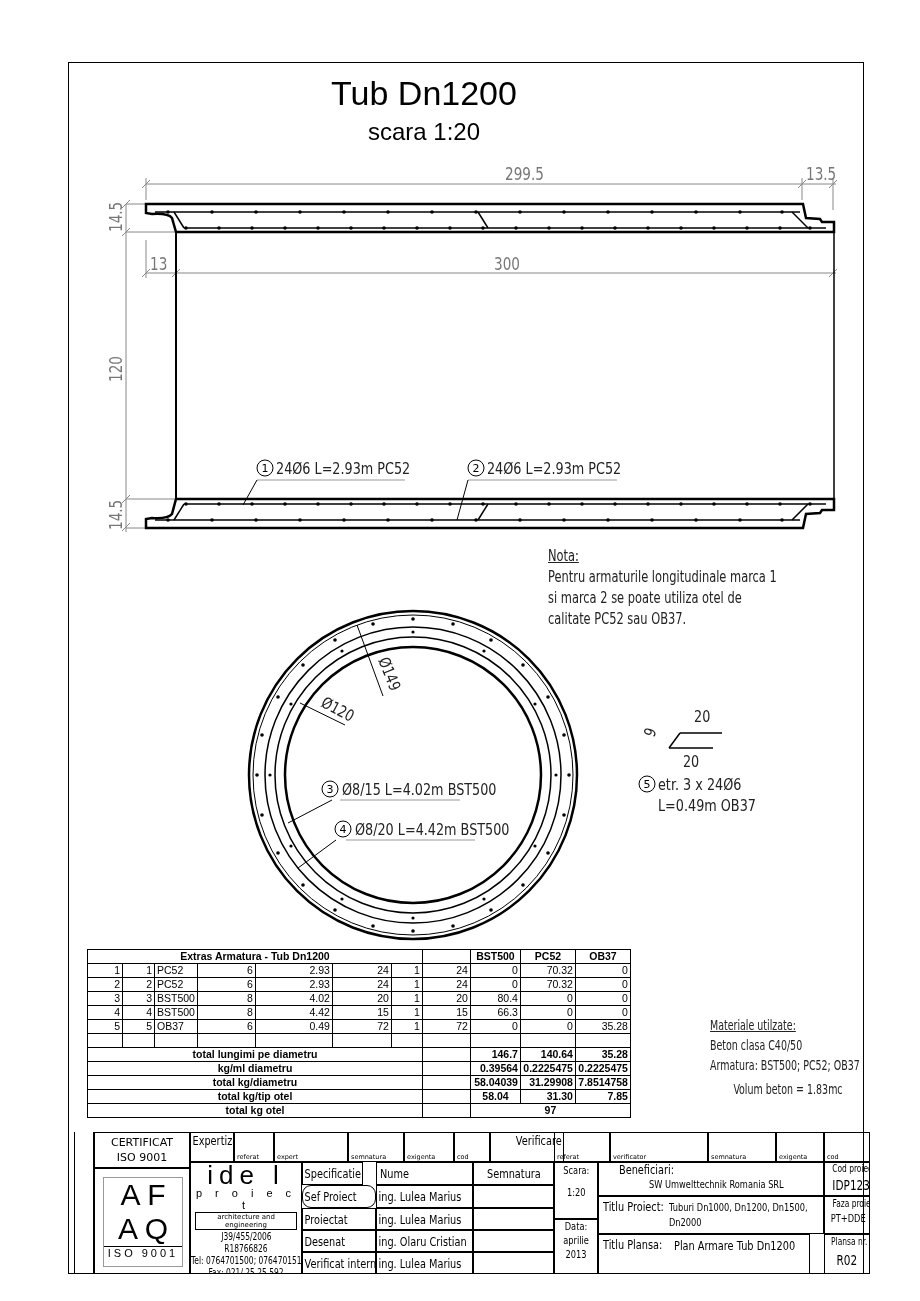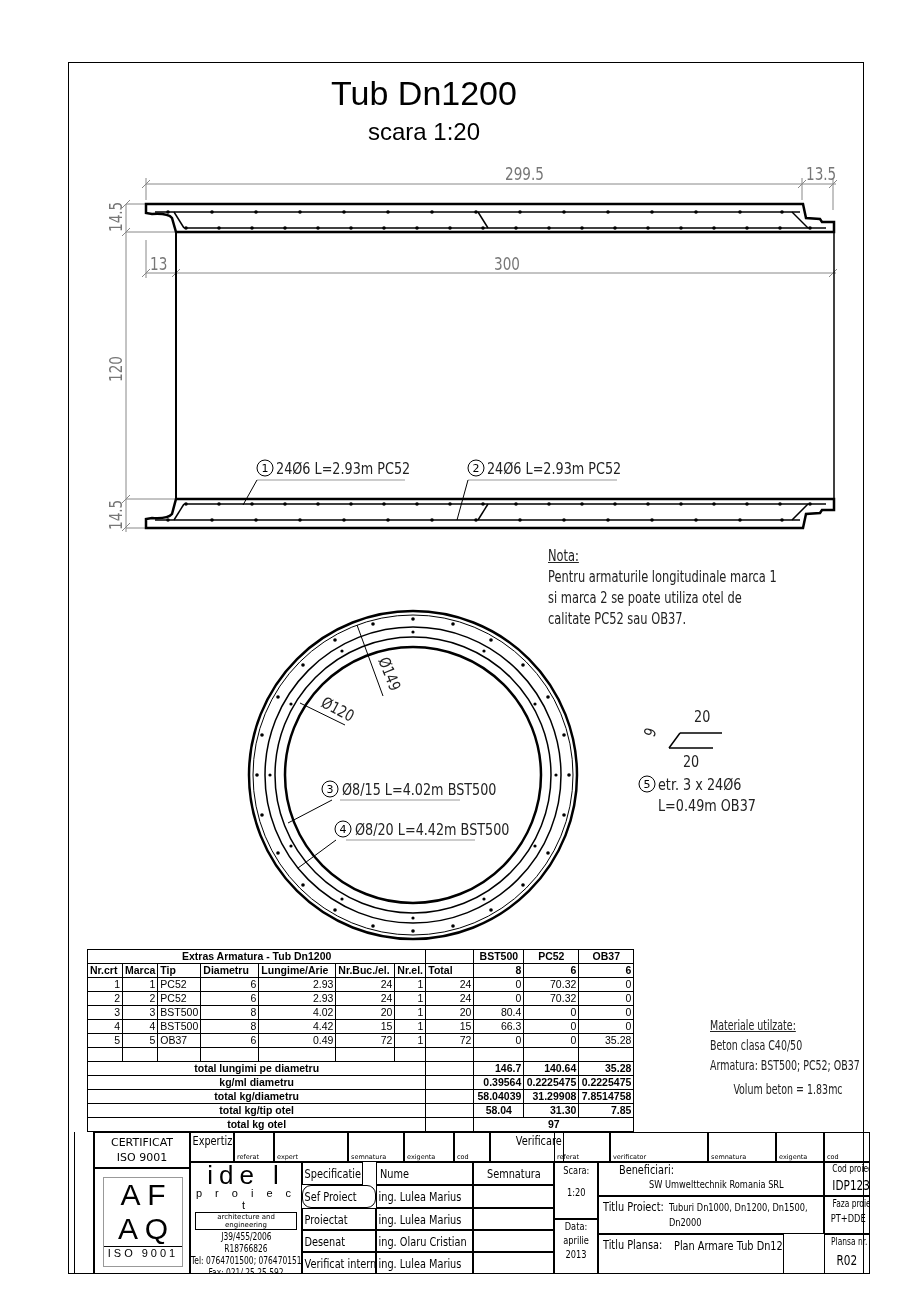--- a/index.html
+++ b/index.html
@@ -295,33 +295,20 @@
   </colgroup>
   <tbody>
       <tr>
     <td colspan="7" class="c">Extras Armatura - Tub Dn1200</td>
     <td></td>
     <td class="c">BST500</td>
     <td class="c">PC52</td>
     <td class="c">OB37</td>
   </tr>
   <tr>
-    <td class="b">Nr.crt</td>
-    <td class="b">Marca</td>
-    <td class="b">Tip</td>
-    <td class="b">Diametru</td>
-    <td class="b">Lungime/Arie</td>
-    <td class="b">Nr.Buc./el.</td>
-    <td class="b">Nr.el.</td>
-    <td class="b">Total</td>
-    <td class="r b">8</td>
-    <td class="r b">6</td>
-    <td class="r b">6</td>
-  </tr>
-  <tr>
     <td class="r">1</td>
         <td class="r">1</td>
         <td>PC52</td>
         <td class="r">6</td>
         <td class="r">2.93</td>
         <td class="r">24</td>
         <td class="r">1</td>
         <td class="r">24</td>
         <td class="r">0</td>
         <td class="r">70.32</td>
@@ -521,21 +508,21 @@
 
   <div class="tb-cell" style="left:524px;top:30px;width:226px;height:34px;font-size:13px;">
     <div style="padding-left:20px;line-height:14px;"><span class="cnd">Beneficiari:</span></div>
     <div style="padding-left:50px;line-height:16px;font-size:11px;"><span class="cnd">SW Umwelttechnik Romania SRL</span></div>
   </div>
   <div class="tb-cell" style="left:524px;top:64px;width:226px;height:38px;font-size:13px;">
     <span class="cnd" style="position:absolute;left:4px;top:2px;">Titlu Proiect:</span>
     <span class="cnd" style="position:absolute;left:70px;top:4px;font-size:11px;">Tuburi Dn1000, Dn1200, Dn1500,</span>
     <span class="cnd" style="position:absolute;left:70px;top:19px;font-size:11px;">Dn2000</span>
   </div>
-  <div class="tb-cell" style="left:524px;top:102px;width:186px;height:40px;font-size:13px;">
+  <div class="tb-cell" style="left:524px;top:102px;width:212px;height:40px;font-size:13px;">
     <span class="cnd" style="position:absolute;left:4px;top:2px;">Titlu Plansa:</span>
     <span class="cnd" style="position:absolute;left:75px;top:3px;">Plan Armare Tub Dn1200</span>
   </div>
   <div class="tb-cell" style="left:750px;top:30px;width:46px;height:34px;text-align:center;">
     <div style="font-size:10px;line-height:12px;"><span class="cnd" style="transform-origin:center;">Cod proiect</span></div>
     <div style="font-size:14px;line-height:20px;"><span class="cnd" style="transform-origin:center;">IDP1230</span></div>
   </div>
   <div class="tb-cell" style="left:750px;top:64px;width:46px;height:38px;text-align:center;">
     <div style="font-size:10px;line-height:14px;"><span class="cnd" style="transform-origin:center;">Faza proiect</span></div>
     <div style="font-size:11px;line-height:16px;"><span class="cnd" style="transform-origin:center;">PT+DDE</span></div>

